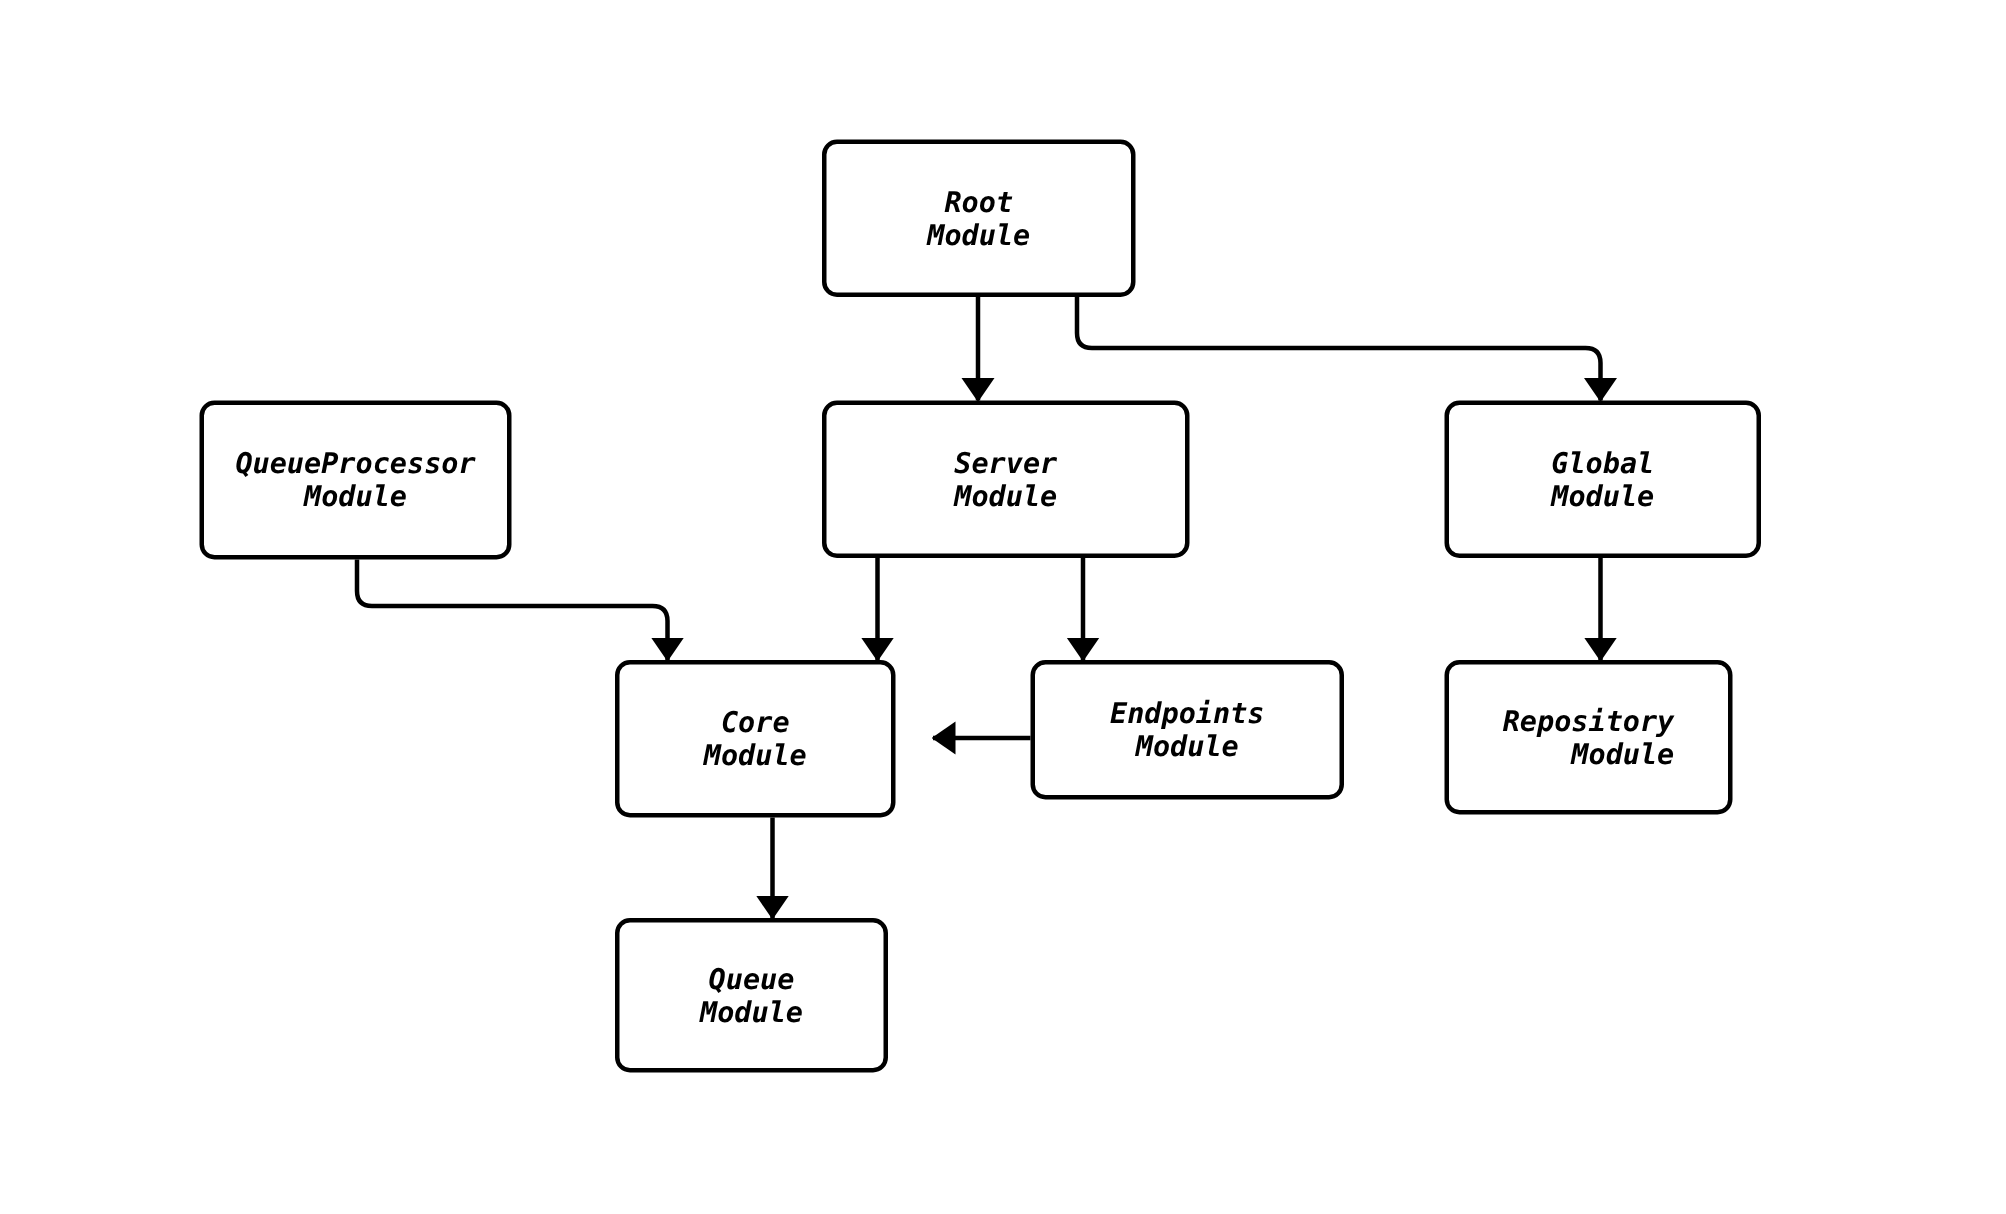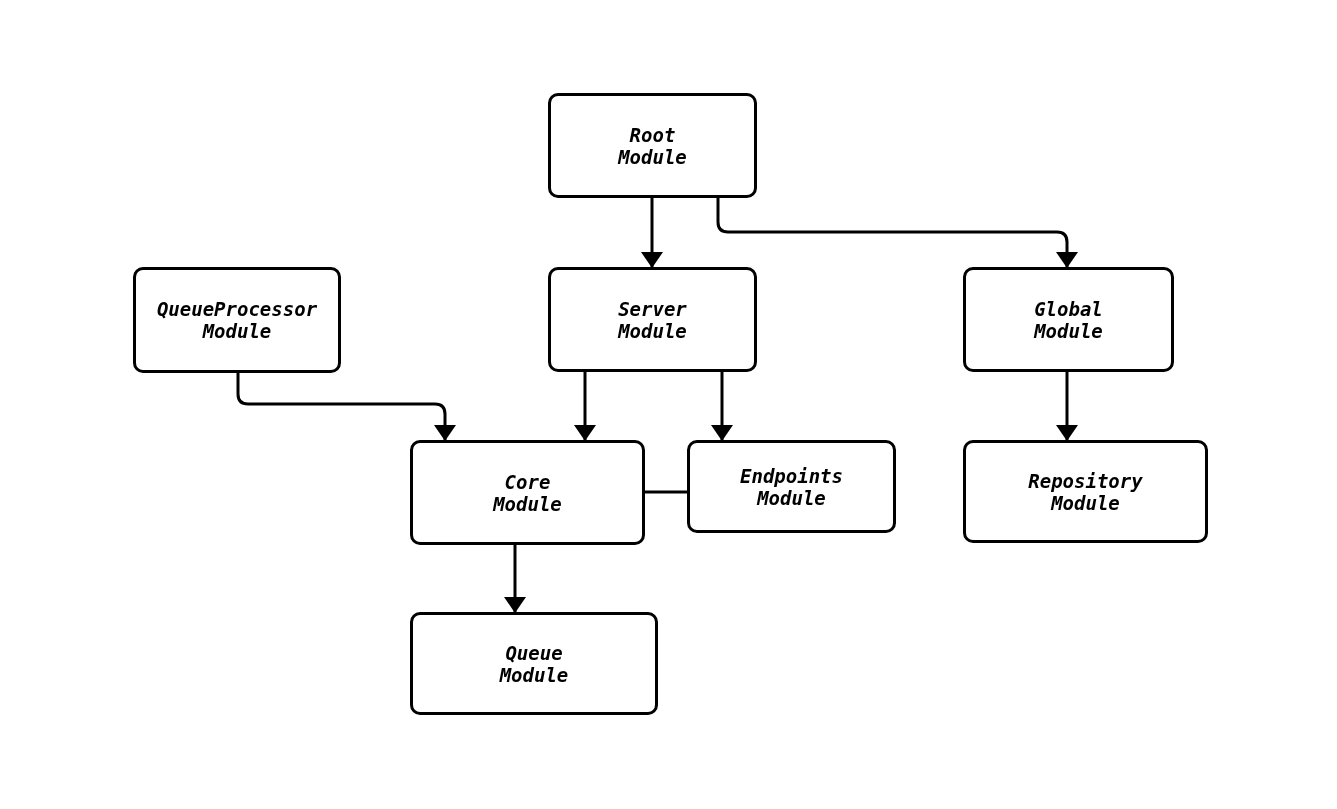--- a/index.html
+++ b/index.html
@@ -65,26 +65,26 @@
         <path class="edge" d="M687,492 L622,492" stroke="#000000" marker-end="url(#arrowhead)"></path>
         <path class="edge" d="M1067,372 L1067,440" stroke="#000000" marker-end="url(#arrowhead)"></path>
         <path class="edge" d="M515,545 L515,612" stroke="#000000" marker-end="url(#arrowhead)"></path>
       </g>
   </svg>
   <div id="node-layer">
       <div class="node" style="left: 548px; top: 93px; width: 209px; height: 105px; background: rgb(255, 255, 255); border-color: rgb(0, 0, 0); color: rgb(0, 0, 0);">Root
 Module</div>
       <div class="node" style="left: 133px; top: 267px; width: 208px; height: 106px; background: rgb(255, 255, 255); border-color: rgb(0, 0, 0); color: rgb(0, 0, 0);">QueueProcessor
 Module</div>
-      <div class="node" style="left: 548px; top: 267px; width: 209px; height: 105px; background: rgb(255, 255, 255); border-color: rgb(0, 0, 0); color: rgb(0, 0, 0);">Server
+      <div class="node" style="left: 548px; top: 267px; width: 245px; height: 105px; background: rgb(255, 255, 255); border-color: rgb(0, 0, 0); color: rgb(0, 0, 0);">Server
 Module</div>
       <div class="node" style="left: 963px; top: 267px; width: 211px; height: 105px; background: rgb(255, 255, 255); border-color: rgb(0, 0, 0); color: rgb(0, 0, 0);">Global
 Module</div>
-      <div class="node" style="left: 410px; top: 440px; width: 235px; height: 105px; background: rgb(255, 255, 255); border-color: rgb(0, 0, 0); color: rgb(0, 0, 0);">Core
+      <div class="node" style="left: 410px; top: 440px; width: 187px; height: 105px; background: rgb(255, 255, 255); border-color: rgb(0, 0, 0); color: rgb(0, 0, 0);">Core
 Module</div>
       <div class="node" style="left: 687px; top: 440px; width: 209px; height: 93px; background: rgb(255, 255, 255); border-color: rgb(0, 0, 0); color: rgb(0, 0, 0);">Endpoints
 Module</div>
-      <div class="node" style="left: 963px; top: 440px; width: 245px; height: 103px; background: rgb(255, 255, 255); border-color: rgb(0, 0, 0); color: rgb(0, 0, 0);">Repository
+      <div class="node" style="left: 963px; top: 440px; width: 192px; height: 103px; background: rgb(255, 255, 255); border-color: rgb(0, 0, 0); color: rgb(0, 0, 0); text-align: right;">Repository
 Module</div>
-      <div class="node" style="left: 410px; top: 612px; width: 248px; height: 103px; background: rgb(255, 255, 255); border-color: rgb(0, 0, 0); color: rgb(0, 0, 0);">Queue
+      <div class="node" style="left: 410px; top: 612px; width: 182px; height: 103px; background: rgb(255, 255, 255); border-color: rgb(0, 0, 0); color: rgb(0, 0, 0);">Queue
 Module</div>
     </div>
 </div>
 
 </body></html>

